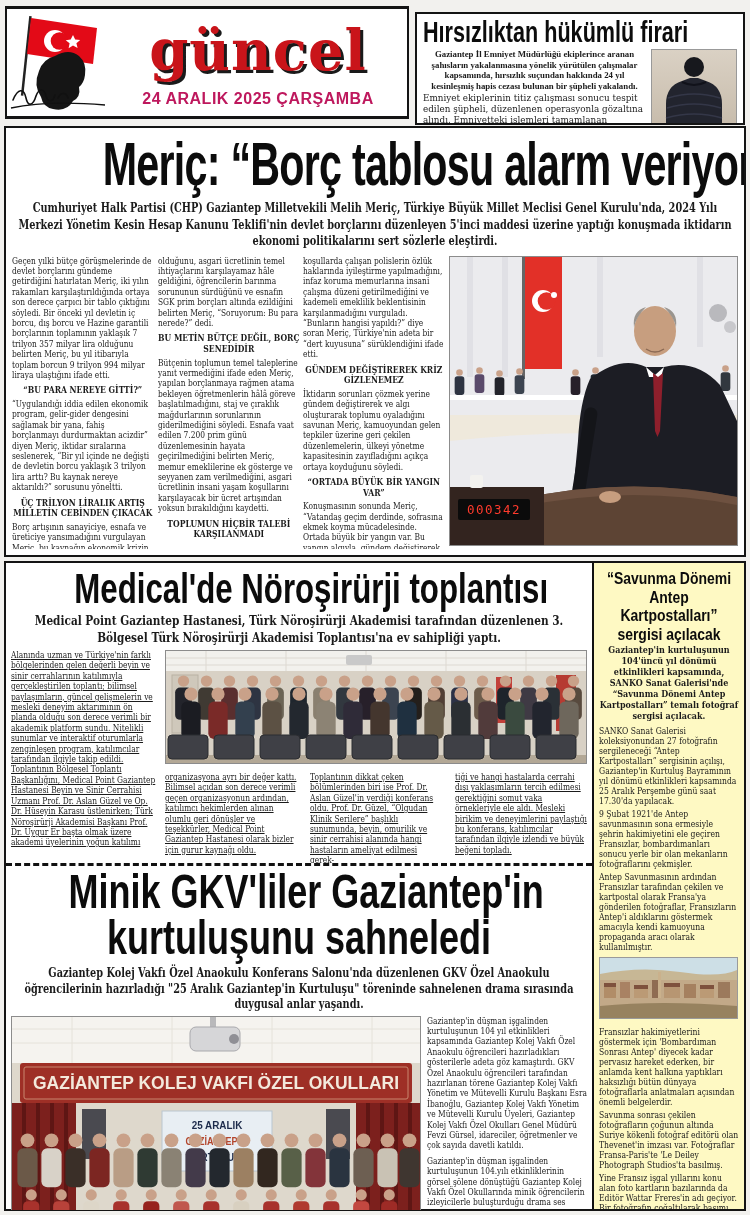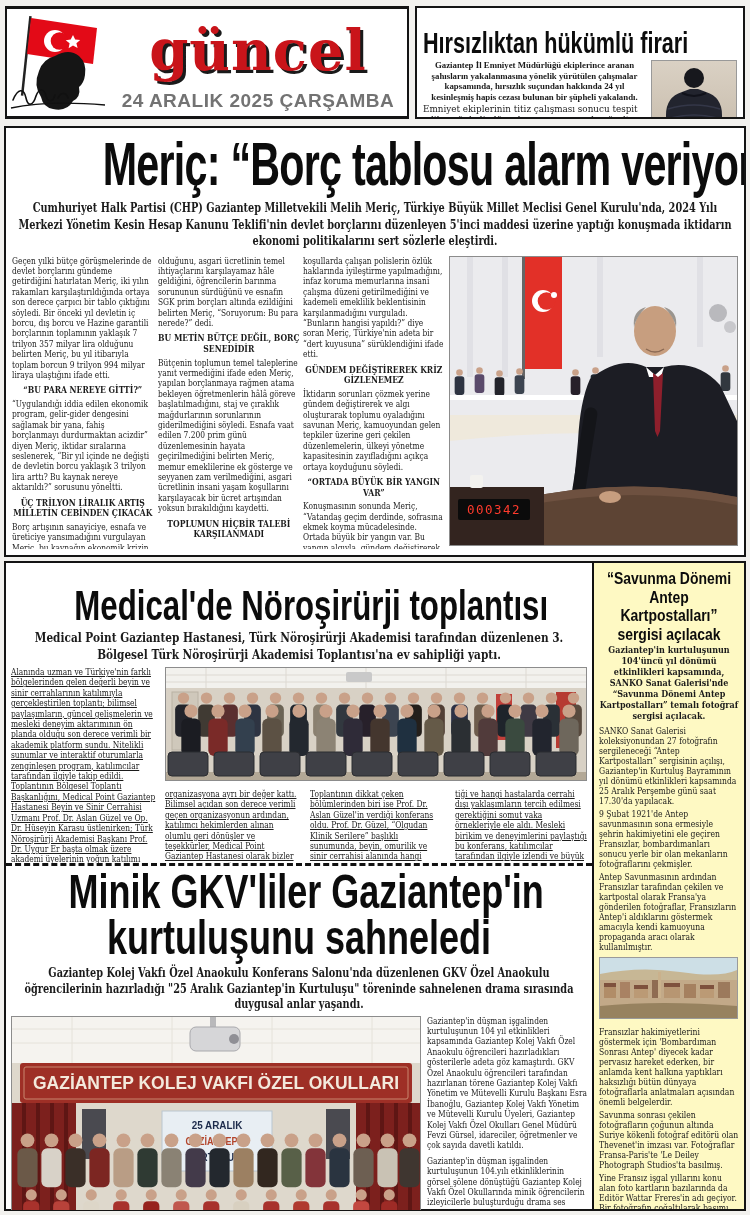--- a/index.html
+++ b/index.html
@@ -10,24 +10,24 @@
   }
   .box{position:absolute;background:#fff;border:2px solid #141414;box-sizing:border-box;}
   .cond{font-family:"Liberation Sans",sans-serif;font-weight:800;color:#0c0c0c;}
 
   
   #masthead{left:5px;top:6px;width:404px;height:113px;border-top-width:3px;border-bottom-width:3px;display:flex;align-items:flex-start;}
   #mast-graphic{flex:0 0 100px;margin:3px 0 0 2px;}
   #mast-right{flex:1;text-align:center;}
   #logo{font-family:"DejaVu Serif",serif;font-weight:bold;font-size:56px;line-height:78px;
         color:#c9141a;text-shadow:3px 3px 0 #1a1a1a;letter-spacing:1px;margin-top:2px;}
-  #dateline{font-family:"Liberation Sans",sans-serif;font-weight:bold;font-size:19px;letter-spacing:.5px;color:#737373;margin-top:1px;}
-
-  
-  #topstory{left:415px;top:6px;width:330px;height:113px;padding:20px 6px;overflow:hidden;}
+  #dateline{font-family:"Liberation Sans",sans-serif;font-weight:bold;font-size:16px;letter-spacing:.5px;color:#be185d;margin-top:1px;}
+
+  
+  #topstory{left:415px;top:12px;width:330px;height:113px;padding:3px 6px;overflow:hidden;}
   #topstory-headline{font-size:27px;line-height:28px;white-space:nowrap;transform:scale(.8,1.1);transform-origin:0 50%;margin:1px 0 3px;}
   #topstory-photo{float:right;width:84px;height:93px;border:1px solid #999;margin:0 0 2px 5px;}
   .tslead{font-size:8.8px;line-height:10.6px;font-weight:bold;text-align:center;margin:0 0 2px;font-family:Liberation Serif, serif;}
   .tsbody{font-size:8.8px;line-height:10.6px;text-align:left;}
 
   
   #main{left:4px;top:126px;width:742px;height:431px;padding:4px 6px;overflow:hidden;}
   #main-headline{font-size:55px;line-height:60px;letter-spacing:-1px;white-space:nowrap;text-align:center;
                  transform:scale(.75,1.12);transform-origin:50% 30%;}
   .deck{font-weight:bold;text-align:center;}
@@ -39,21 +39,21 @@
   .para{font-size:8.8px;line-height:10.4px;margin:0 0 5px;text-align:left;}
   .subhead{font-size:9px;line-height:10.6px;font-weight:bold;text-align:center;margin:2px 0 3px;}
   #main-photo{width:287px;height:288px;border:1px solid #8c8c8c;flex:0 0 auto;}
 
   
   #lower{left:4px;top:561px;width:742px;height:650px;display:flex;}
   #lower-left{width:588px;border-right:2px solid #111;box-sizing:border-box;}
   #sidebar{width:150px;padding:4px 5px;box-sizing:border-box;overflow:hidden;background:#fef9c3;}
 
   
-  #medical{height:303px;border-bottom:3px dashed #111;box-sizing:border-box;padding:19px 5px;overflow:hidden;}
+  #medical{height:303px;border-bottom:3px dashed #111;box-sizing:border-box;padding:2px 5px;overflow:hidden;}
   #medical-headline{font-size:40px;line-height:44px;white-space:nowrap;text-align:center;transform:scale(.78,1.08);transform-origin:50% 30%;}
   #medical-deck{font-size:13.5px;line-height:17px;margin:3px 0 4px;}
   #medical-body{display:flex;gap:6px;height:216px;overflow:hidden;text-decoration:underline;}
   #medical-leftcol{width:148px;height:100%;overflow:hidden;}
   #medical-right{width:422px;}
   #medical-photo{width:420px;height:112px;border:1px solid #8c8c8c;}
   #medical-cols{display:flex;gap:13px;margin-top:4px;height:94px;overflow:hidden;}
   .medcol{width:135px;overflow:hidden;}
 
   

